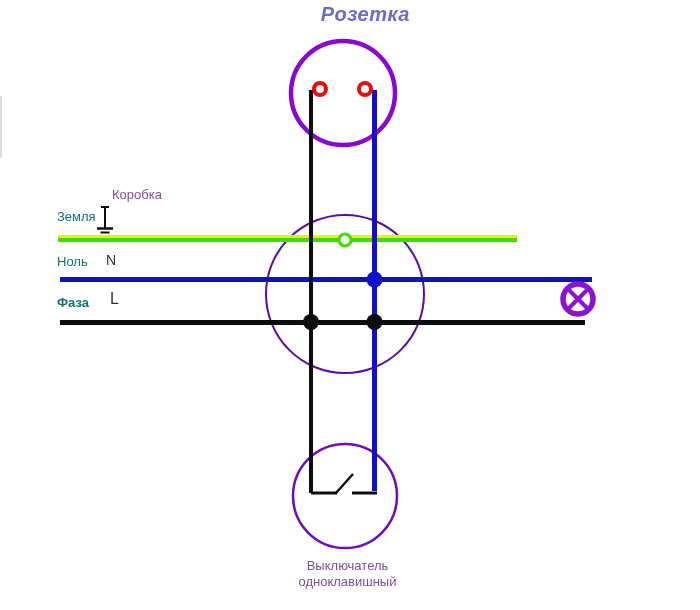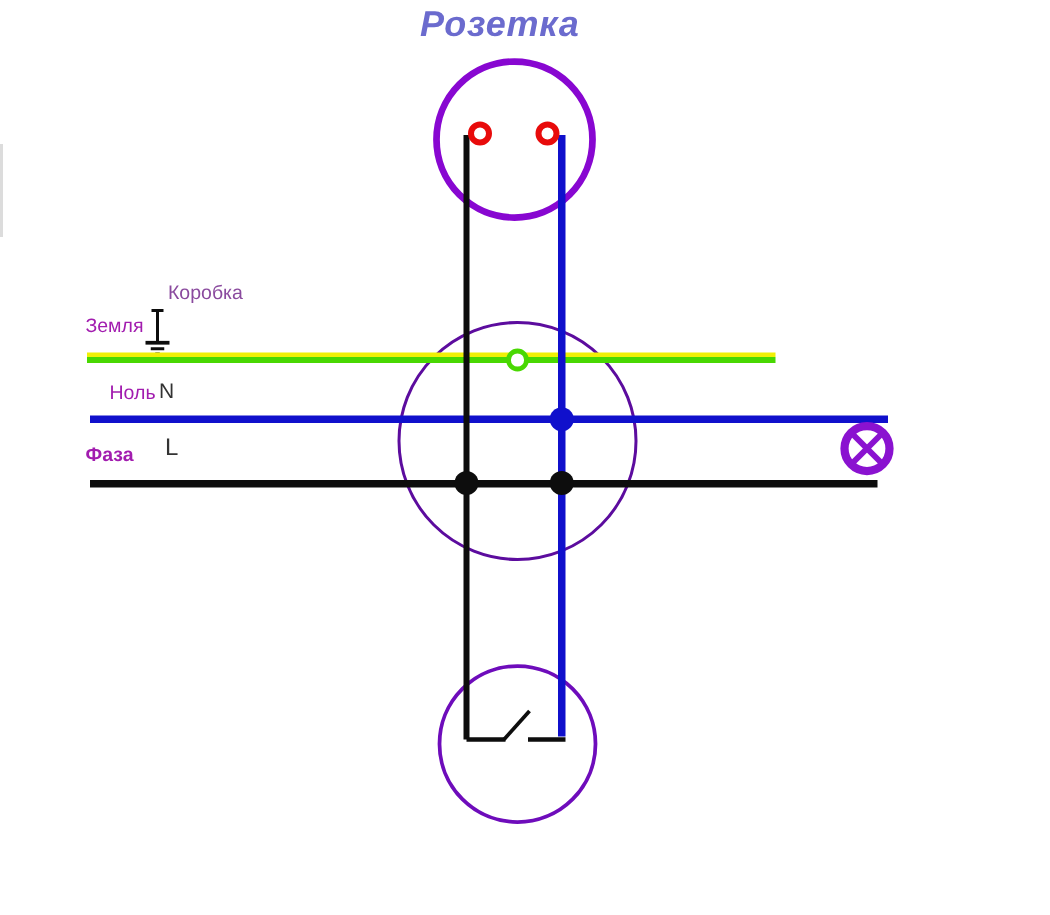--- a/index.html
+++ b/index.html
@@ -1,32 +1,32 @@
 <!DOCTYPE html>
 <html style="--title-blue: #6b6bce; --socket-circle: #8807d1; --junction-circle: #5c0c9e; --switch-circle: #6e0cbb; --lamp-purple: #8a12d0; --label-purple: #8a4a9e; --note-purple: #9a35c8; --switch-label-purple: #7b4fa0; --wire-black: #0d0d0d; --wire-blue: #1010cc; --wire-green: #49d802; --wire-yellow: #f0f005; --socket-red: #e80b0b;"><head>
 <meta charset="utf-8">
 <style>
   html,body{margin:0;padding:0;background:#fff;}
   .stage{
     position:relative;width:700px;height:610px;background:#fff;overflow:hidden;
     font-family:"Liberation Sans",sans-serif;
   }
   svg{position:absolute;left:0;top:0;}
-  .lbl{position:absolute;color:#a21caf;font-size:13px;white-space:nowrap;}
+  .lbl{position:absolute;color:#0f766e;font-size:13px;white-space:nowrap;}
   .title{
-    left:280px;top:3px;width:130px;text-align:left;
-    font-size:24px;font-weight:bold;font-style:italic;color:var(--title-blue,#6b6bce);
+    left:280px;top:3px;width:130px;text-align:right;
+    font-size:20px;font-weight:bold;font-style:italic;color:var(--title-blue,#6b6bce);
     letter-spacing:.5px;white-space:nowrap;
   }
   .junction-label{
     left:112px;top:187px;width:230px;text-align:left;line-height:16px;
     color:var(--label-purple,#8a4a9e);white-space:normal;
   }
   .ground-label{left:57px;top:209px;}
-  .neutral-label{left:57px;top:254px;margin-left:16px;}
+  .neutral-label{left:57px;top:254px;}
   .neutral-letter{left:106px;top:252px;font-size:14px;color:#333;}
   .phase-label{left:57px;top:295px;font-weight:bold;}
   .phase-letter{left:110px;top:290px;font-size:16px;color:#333;}
   .lamp-note{
     left:519px;top:228px;line-height:16px;color:var(--note-purple,#9a35c8);
     text-align:left;
   }
   .switch-label{
     left:245px;top:558px;width:205px;text-align:center;line-height:16px;
     color:var(--switch-label-purple,#7b4fa0);
@@ -100,15 +100,19 @@
     <span>Коробка</span><br>
   </div>
 
   <div class="lbl ground-label">Земля</div>
   <div class="lbl neutral-label">Ноль</div>
   <div class="lbl neutral-letter">N</div>
   <div class="lbl phase-label">Фаза</div>
   <div class="lbl phase-letter">L</div>
 
 
+  <div class="lbl switch-label">
+    <span>Выключатель</span><br>
+    <span>одноклавишный</span>
+  </div>
 
   <div class="artifact"></div>
 </div>
 
 </body></html>

